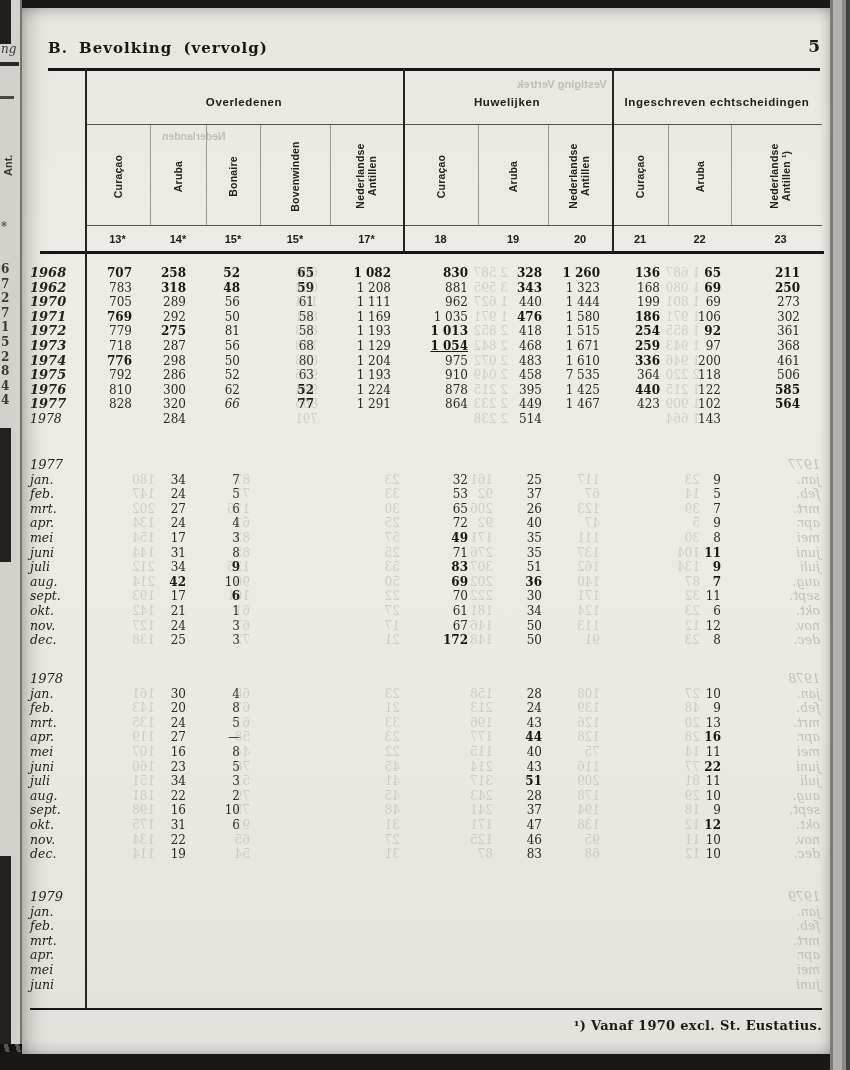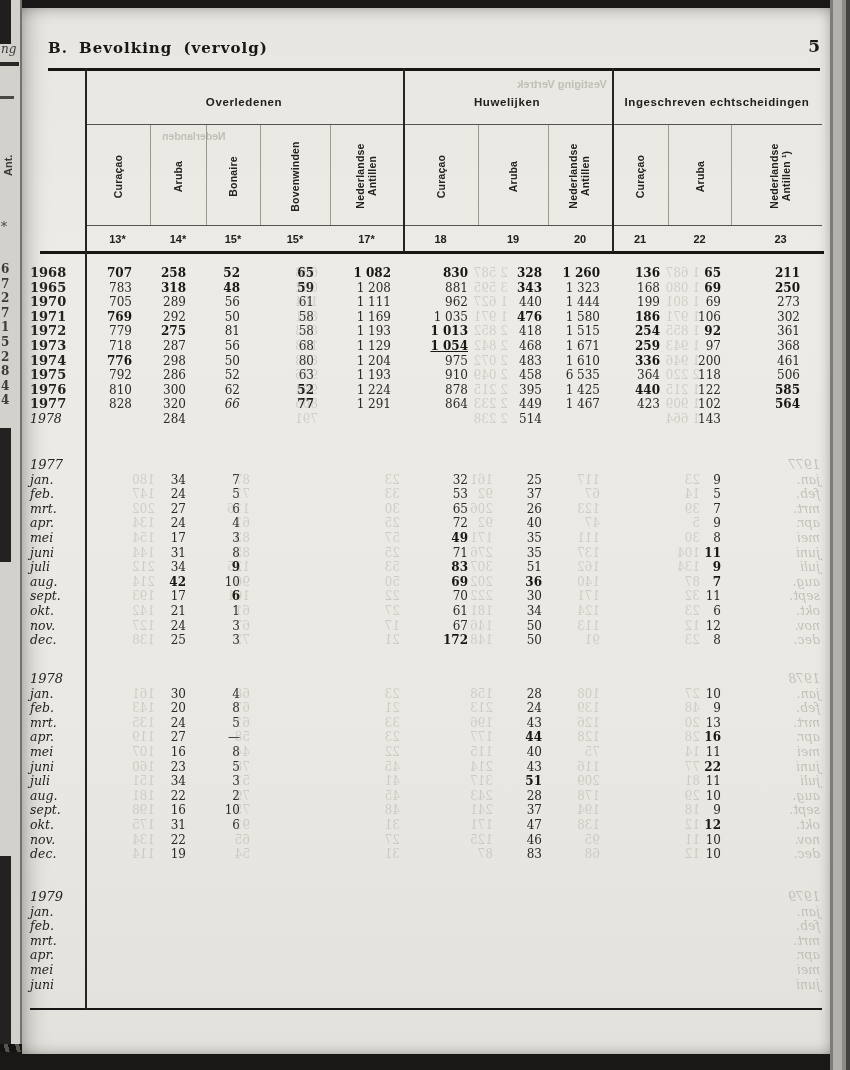--- a/index.html
+++ b/index.html
@@ -39,21 +39,21 @@
   .ghead{position:absolute;transform:translateX(-50%);font-family:"Liberation Sans",sans-serif;
     font-size:11.5px;font-weight:bold;color:#21201c;letter-spacing:.6px;white-space:nowrap;}
   .vhead{position:absolute;font-family:"Liberation Sans",sans-serif;font-size:10.5px;font-weight:bold;
     color:#23221e;letter-spacing:.2px;line-height:12px;text-align:center;transform:rotate(-90deg);}
   .cid{position:absolute;width:44px;transform:translateX(-50%);text-align:center;
     font-family:"Liberation Sans",sans-serif;font-size:11px;font-weight:bold;color:#21201c;}
   
   .block{position:absolute;left:8px;width:800px;}
   .row{display:flex;height:14.6px;line-height:14.6px;white-space:nowrap;}
   .stub{width:55px;box-sizing:border-box;color:#24231f;}
-  .stub.ylab{font-weight:bold;font-size:13px;}
+  .stub.ylab{font-weight:bold;font-style:italic;font-size:13px;}
   .stub.mlab{font-style:italic;font-size:12.5px;}
   .stub.bhead{font-style:italic;font-size:13px;}
   .cell{box-sizing:border-box;text-align:right;font-size:12px;color:#2b2a26;}
   .cell.bold{font-weight:bold;color:#191813;}
   
   .gcol{position:absolute;width:56px;text-align:left;transform:scaleX(-1);color:#8f8d86;
     opacity:.30;font-size:12px;filter:blur(.3px);}
   .gcol div{height:14.6px;line-height:14.6px;}
   .gstub{position:absolute;left:756px;width:42px;transform:scaleX(-1);color:#a19f98;opacity:.55;
     font-style:italic;font-size:12.5px;filter:blur(.2px);}
@@ -163,21 +163,21 @@
             <span class="cell bold" style="width: 70px; padding-right: 16px;">65</span>
             <span class="cell bold" style="width: 73px; padding-right: 12px;">1 082</span>
             <span class="cell bold" style="width: 75px; padding-right: 10px;">830</span>
             <span class="cell bold" style="width: 70px; padding-right: 6px;">328</span>
             <span class="cell bold" style="width: 64px; padding-right: 12px;">1 260</span>
             <span class="cell bold" style="width: 56px; padding-right: 8px;">136</span>
             <span class="cell bold" style="width: 63px; padding-right: 10px;">65</span>
             <span class="cell bold" style="width: 99px; padding-right: 30px;">211</span>
           </div>
           <div class="row">
-            <span class="stub ylab">1965</span>
+            <span class="stub ylab">1962</span>
             <span class="cell" style="width: 65px; padding-right: 18px;">783</span>
             <span class="cell bold" style="width: 56px; padding-right: 20px;">318</span>
             <span class="cell bold" style="width: 54px; padding-right: 20px;">48</span>
             <span class="cell bold" style="width: 70px; padding-right: 16px;">59</span>
             <span class="cell" style="width: 73px; padding-right: 12px;">1 208</span>
             <span class="cell" style="width: 75px; padding-right: 10px;">881</span>
             <span class="cell bold" style="width: 70px; padding-right: 6px;">343</span>
             <span class="cell" style="width: 64px; padding-right: 12px;">1 323</span>
             <span class="cell" style="width: 56px; padding-right: 8px;">168</span>
             <span class="cell bold" style="width: 63px; padding-right: 10px;">69</span>
@@ -255,21 +255,21 @@
           </div>
           <div class="row">
             <span class="stub ylab">1975</span>
             <span class="cell" style="width: 65px; padding-right: 18px;">792</span>
             <span class="cell" style="width: 56px; padding-right: 20px;">286</span>
             <span class="cell" style="width: 54px; padding-right: 20px;">52</span>
             <span class="cell" style="width: 70px; padding-right: 16px;">63</span>
             <span class="cell" style="width: 73px; padding-right: 12px;">1 193</span>
             <span class="cell" style="width: 75px; padding-right: 10px;">910</span>
             <span class="cell" style="width: 70px; padding-right: 6px;">458</span>
-            <span class="cell" style="width: 64px; padding-right: 12px;">6 535</span>
+            <span class="cell" style="width: 64px; padding-right: 12px;">7 535</span>
             <span class="cell" style="width: 56px; padding-right: 8px;">364</span>
             <span class="cell" style="width: 63px; padding-right: 10px;">118</span>
             <span class="cell" style="width: 99px; padding-right: 30px;">506</span>
           </div>
           <div class="row">
             <span class="stub ylab">1976</span>
             <span class="cell" style="width: 65px; padding-right: 18px;">810</span>
             <span class="cell" style="width: 56px; padding-right: 20px;">300</span>
             <span class="cell" style="width: 54px; padding-right: 20px;">62</span>
             <span class="cell bold" style="width: 70px; padding-right: 16px;">52</span>
@@ -993,14 +993,15 @@
           <div>1979</div>
           <div>jan.</div>
           <div>feb.</div>
           <div>mrt.</div>
           <div>apr.</div>
           <div>mei</div>
           <div>juni</div>
         </div>
       </div>
 
+    <div class="footnote">¹) Vanaf 1970 excl. St. Eustatius.</div>
   </div>
 </div>
 
 </body></html>

